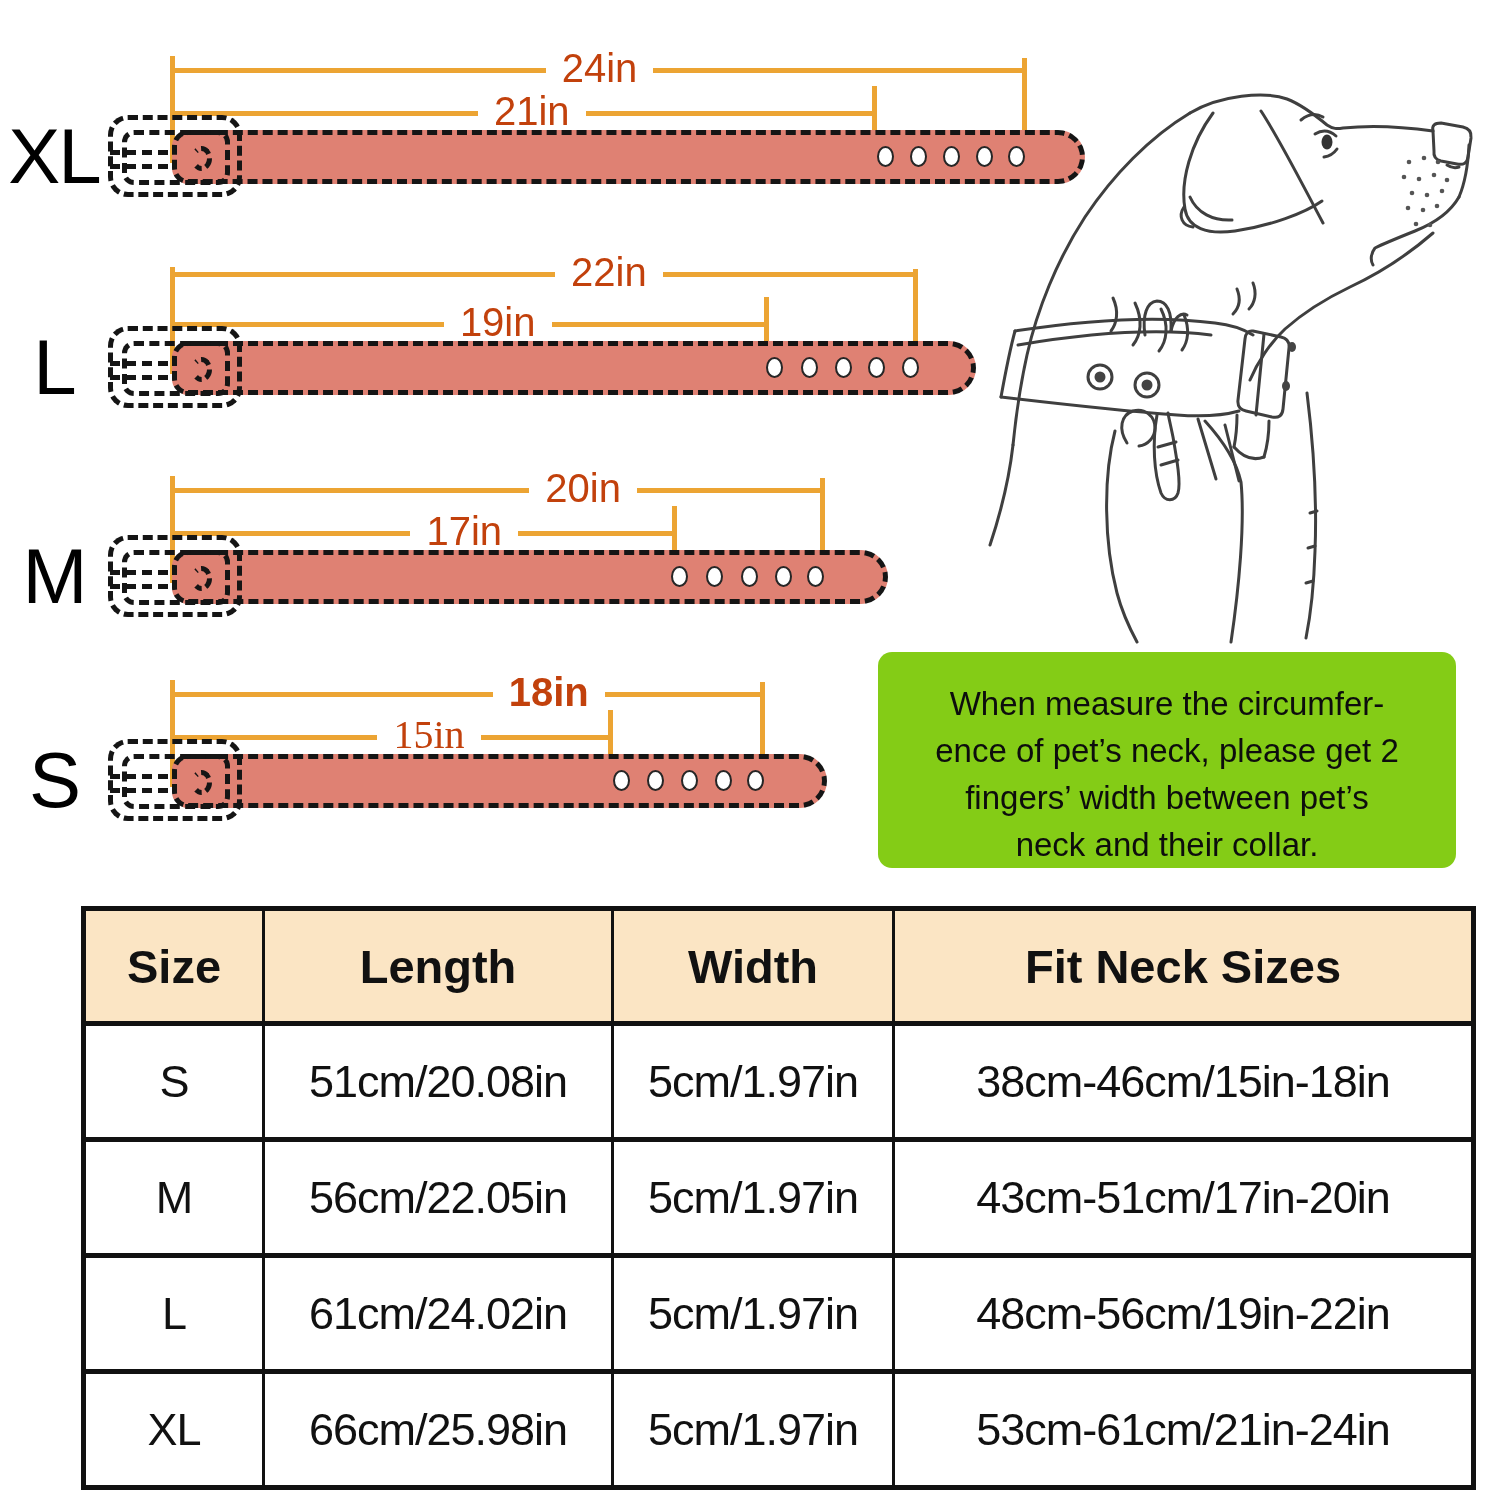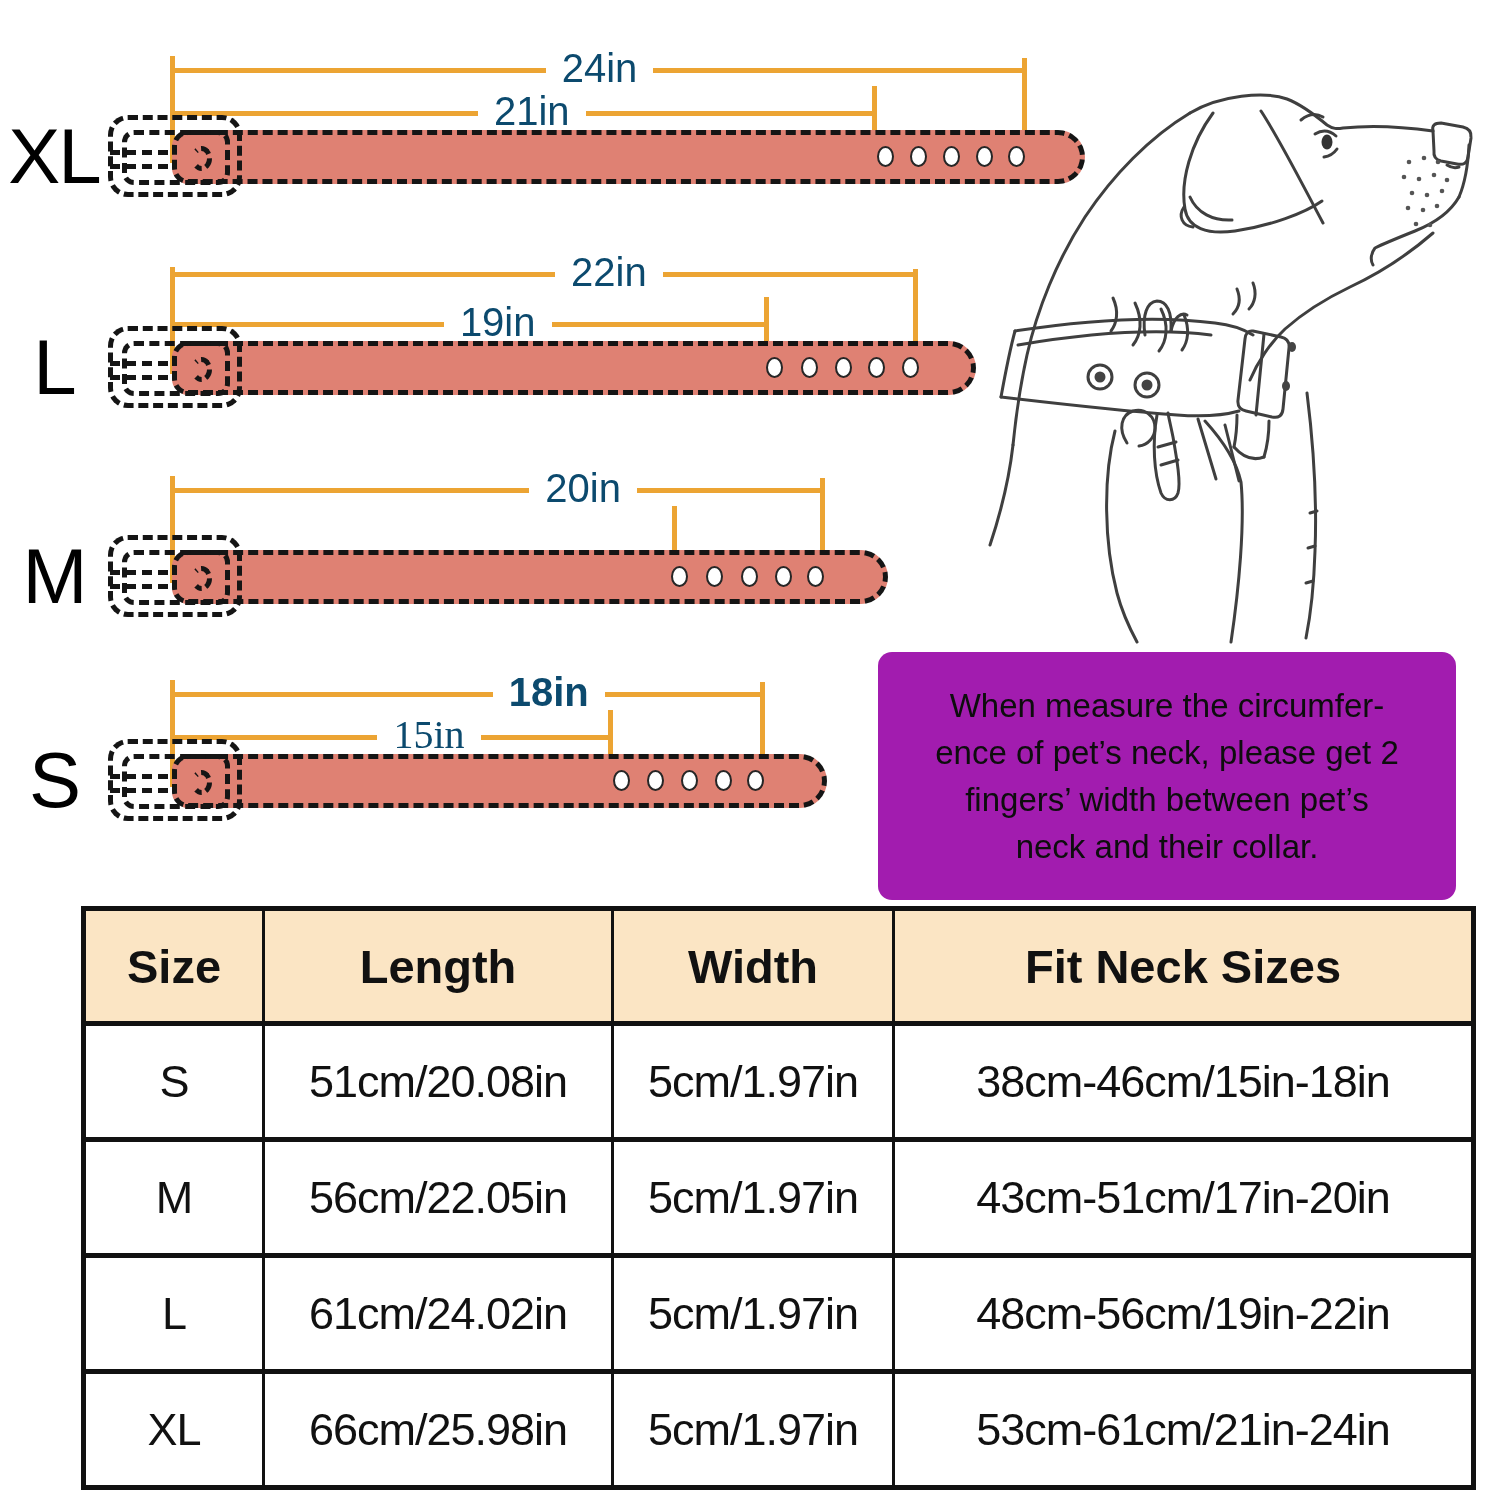--- a/index.html
+++ b/index.html
@@ -23,27 +23,27 @@
             border:5px dashed #151515;border-radius:12px;}
   .bk-slot{position:absolute;left:110px;width:58px;height:0;border-top:5px dashed #151515;}
   .bk-pin{position:absolute;left:191px;width:21px;height:25px;box-sizing:border-box;
           border:5px dashed #151515;border-radius:50%;border-left-color:transparent;}
 
   
   .dim{position:absolute;height:48px;display:flex;align-items:center;}
   .dim .seg{display:block;height:5px;background:#eca433;}
   .dim .seg.l{flex-grow:var(--lf,1);}
   .dim .seg.r{flex-grow:var(--rf,1);}
-  .dim-label{font-size:40px;line-height:44px;color:#0c4a6e;padding:0 16px;white-space:nowrap;
+  .dim-label{font-size:40px;line-height:44px;color:#c2410c;padding:0 16px;white-space:nowrap;
              transform:translateY(-2px);}
   .tick{position:absolute;width:5px;background:#eca433;}
 
   
-  .note-box{position:absolute;left:878px;top:652px;width:578px;height:248px;box-sizing:border-box;
-            background:#a21caf;border-radius:14px;display:flex;align-items:center;justify-content:center;}
+  .note-box{position:absolute;left:878px;top:652px;width:578px;height:216px;box-sizing:border-box;
+            background:#84cc16;border-radius:14px;display:flex;align-items:flex-end;justify-content:center;}
   .note-text{font-size:33px;line-height:47px;text-align:center;color:#0d0d0d;white-space:pre-line;}
 
   
   table.size-table{position:absolute;left:57px;top:906px;width:1390px;border-collapse:collapse;
                    table-layout:fixed;margin-left:24px;}
   table.size-table th,table.size-table td{border-left:3px solid #111;border-right:3px solid #111;
                    border-top:5px solid #111;border-bottom:5px solid #111;text-align:center;
                    padding:0;color:#111;}
   table.size-table{border:5px solid #111;}
   table.size-table th{background:#fbe5c4;font-size:47px;font-weight:bold;height:110px;}
@@ -109,20 +109,25 @@
   <i class="bk-outer" style="top:326px;"></i>
   <i class="bk-inner" style="top:341px;"></i>
   <i class="bk-slot" style="top:361px;"></i>
   <i class="bk-slot" style="top:375px;"></i>
   <i class="bk-pin" style="top:357px;"></i>
 
   <div class="size-label" style="top:536px;">M</div>
   <div class="dim" style="top:466px;left:172px;width:653px;--lf:1.9;--rf:1;">
     <i class="seg l"></i>
       <span class="dim-label">20in</span>
+      <i class="seg r"></i>
+  </div>
+  <div class="dim" style="top:509px;left:172px;width:505px;--lf:1.5;--rf:1;">
+    <i class="seg l"></i>
+      <span class="dim-label">17in</span>
       <i class="seg r"></i>
   </div>
   <i class="tick" style="left:170px;top:476px;height:107px;"></i>
   <i class="tick" style="left:820px;top:478px;height:102px;"></i>
   <i class="tick" style="left:672px;top:506px;height:74px;"></i>
   <div class="strap" style="top:550px;width:716px;">
     <i class="hole" style="left:494px;"></i>
     <i class="hole" style="left:529px;"></i>
     <i class="hole" style="left:564px;"></i>
     <i class="hole" style="left:598px;"></i>

